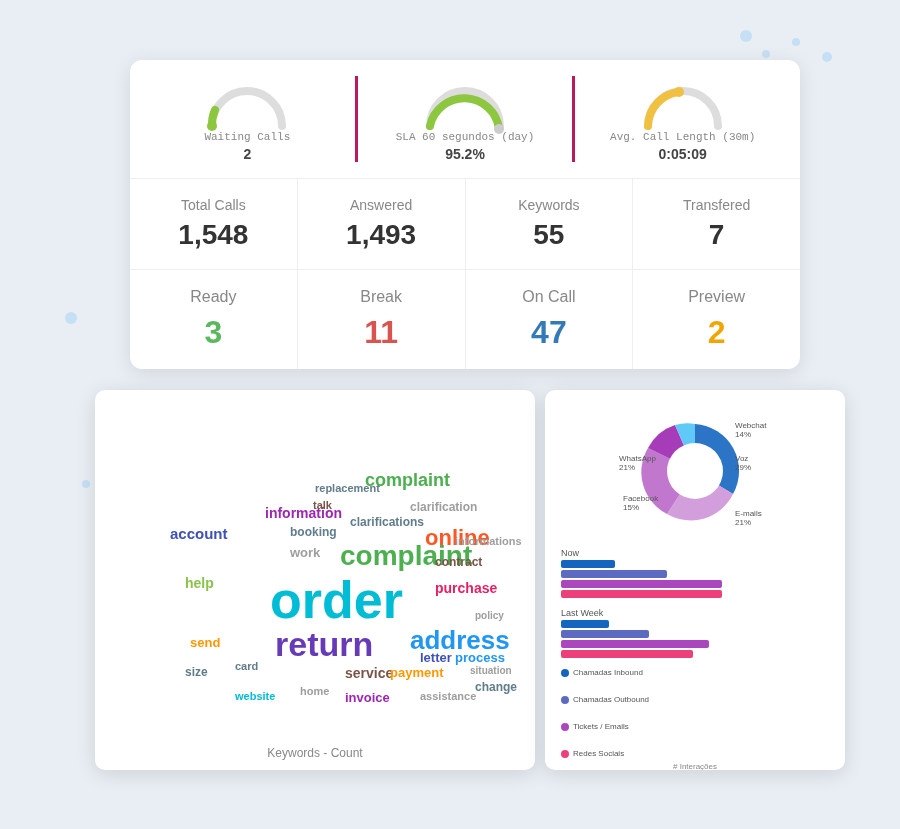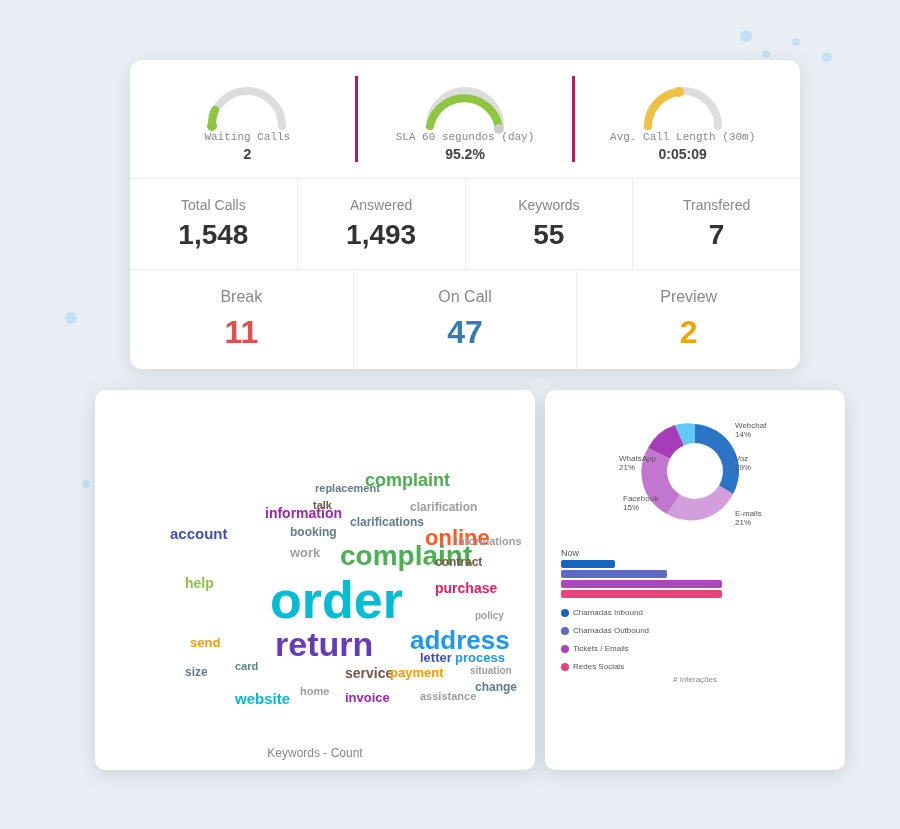--- a/index.html
+++ b/index.html
@@ -198,21 +198,21 @@
     }
 
     .bar {
       height: 8px;
       border-radius: 2px;
     }
 
     .chart-legend {
       display: flex;
       flex-direction: column;
-      gap: 9px;
+      gap: 18px;
       margin-top: 10px;
     }
 
     .legend-item {
       display: flex;
       align-items: center;
       gap: 4px;
       font-size: 8px;
       color: #555;
     }
@@ -306,20 +306,24 @@
       <div class="stat-label">Keywords</div>
       <div class="stat-value">55</div>
     </div>
     <div class="stat-cell">
       <div class="stat-label">Transfered</div>
       <div class="stat-value">7</div>
     </div>
   </div>
 
   <div class="agents-row">
+    <div class="agent-cell">
+      <div class="agent-label">Ready</div>
+      <div class="agent-value green">3</div>
+    </div>
     <div class="agent-cell">
       <div class="agent-label">Break</div>
       <div class="agent-value red">11</div>
     </div>
     <div class="agent-cell">
       <div class="agent-label">On Call</div>
       <div class="agent-value blue">47</div>
     </div>
     <div class="agent-cell">
       <div class="agent-label">Preview</div>
@@ -335,21 +339,21 @@
       <span class="word" style="font-size: 34px; color: rgb(103, 58, 183); left: 160px; top: 215px;">return</span>
       <span class="word" style="font-size: 28px; color: rgb(76, 175, 80); left: 225px; top: 130px;">complaint</span>
       <span class="word" style="font-size: 26px; color: rgb(33, 150, 243); left: 295px; top: 215px;">address</span>
       <span class="word" style="font-size: 22px; color: rgb(255, 87, 34); left: 310px; top: 115px;">online</span>
       <span class="word" style="font-size: 18px; color: rgb(76, 175, 80); left: 250px; top: 60px;">complaint</span>
       <span class="word" style="font-size: 14px; color: rgb(156, 39, 176); left: 150px; top: 95px;">information</span>
       <span class="word" style="font-size: 15px; color: rgb(63, 81, 181); left: 55px; top: 115px;">account</span>
       <span class="word" style="font-size: 14px; color: rgb(139, 195, 74); left: 70px; top: 165px;">help</span>
       <span class="word" style="font-size: 13px; color: rgb(255, 152, 0); left: 75px; top: 225px;">send</span>
       <span class="word" style="font-size: 12px; color: rgb(96, 125, 139); left: 70px; top: 255px;">size</span>
-      <span class="word" style="font-size: 15px; color: rgb(0, 188, 212); left: 120px; top: 280px;">website</span>
+      <span class="word" style="font-size: 11px; color: rgb(0, 188, 212); left: 120px; top: 280px;">website</span>
       <span class="word" style="font-size: 14px; color: rgb(121, 85, 72); left: 230px; top: 255px;">service</span>
       <span class="word" style="font-size: 13px; color: rgb(158, 158, 158); left: 175px; top: 135px;">work</span>
       <span class="word" style="font-size: 12px; color: rgb(96, 125, 139); left: 175px; top: 115px;">booking</span>
       <span class="word" style="font-size: 14px; color: rgb(233, 30, 99); left: 320px; top: 170px;">purchase</span>
       <span class="word" style="font-size: 12px; color: rgb(121, 85, 72); left: 320px; top: 145px;">contract</span>
       <span class="word" style="font-size: 13px; color: rgb(156, 39, 176); left: 230px; top: 280px;">invoice</span>
       <span class="word" style="font-size: 13px; color: rgb(255, 152, 0); left: 275px; top: 255px;">payment</span>
       <span class="word" style="font-size: 13px; color: rgb(63, 81, 181); left: 305px; top: 240px;">letter</span>
       <span class="word" style="font-size: 13px; color: rgb(33, 150, 243); left: 340px; top: 240px;">process</span>
       <span class="word" style="font-size: 12px; color: rgb(96, 125, 139); left: 360px; top: 270px;">change</span>
@@ -400,20 +404,29 @@
   <div class="bar-chart-area" id="bar-chart-container">
   <div class="bar-row">
         <div class="bar-row-label">Now</div>
         <div class="bar-group">
           <div class="bar" style="width: 54.4889px; background: rgb(21, 101, 192);"></div>
           <div class="bar" style="width: 105.511px; background: rgb(92, 107, 192);"></div>
           <div class="bar" style="width: 161.378px; background: rgb(171, 71, 188);"></div>
           <div class="bar" style="width: 160.533px; background: rgb(236, 64, 122);"></div>
         </div>
       </div>
+      <div class="bar-row">
+        <div class="bar-row-label">Last Week</div>
+        <div class="bar-group">
+          <div class="bar" style="width: 48.4444px; background: rgb(21, 101, 192);"></div>
+          <div class="bar" style="width: 88.2222px; background: rgb(92, 107, 192);"></div>
+          <div class="bar" style="width: 147.689px; background: rgb(171, 71, 188);"></div>
+          <div class="bar" style="width: 131.733px; background: rgb(236, 64, 122);"></div>
+        </div>
+      </div>
     </div>
 
   <div class="chart-legend" id="chart-legend">
   <div class="legend-item">
         <div class="legend-dot" style="background: rgb(21, 101, 192);"></div>
         <span>Chamadas Inbound</span>
       </div>
       <div class="legend-item">
         <div class="legend-dot" style="background: rgb(92, 107, 192);"></div>
         <span>Chamadas Outbound</span>

